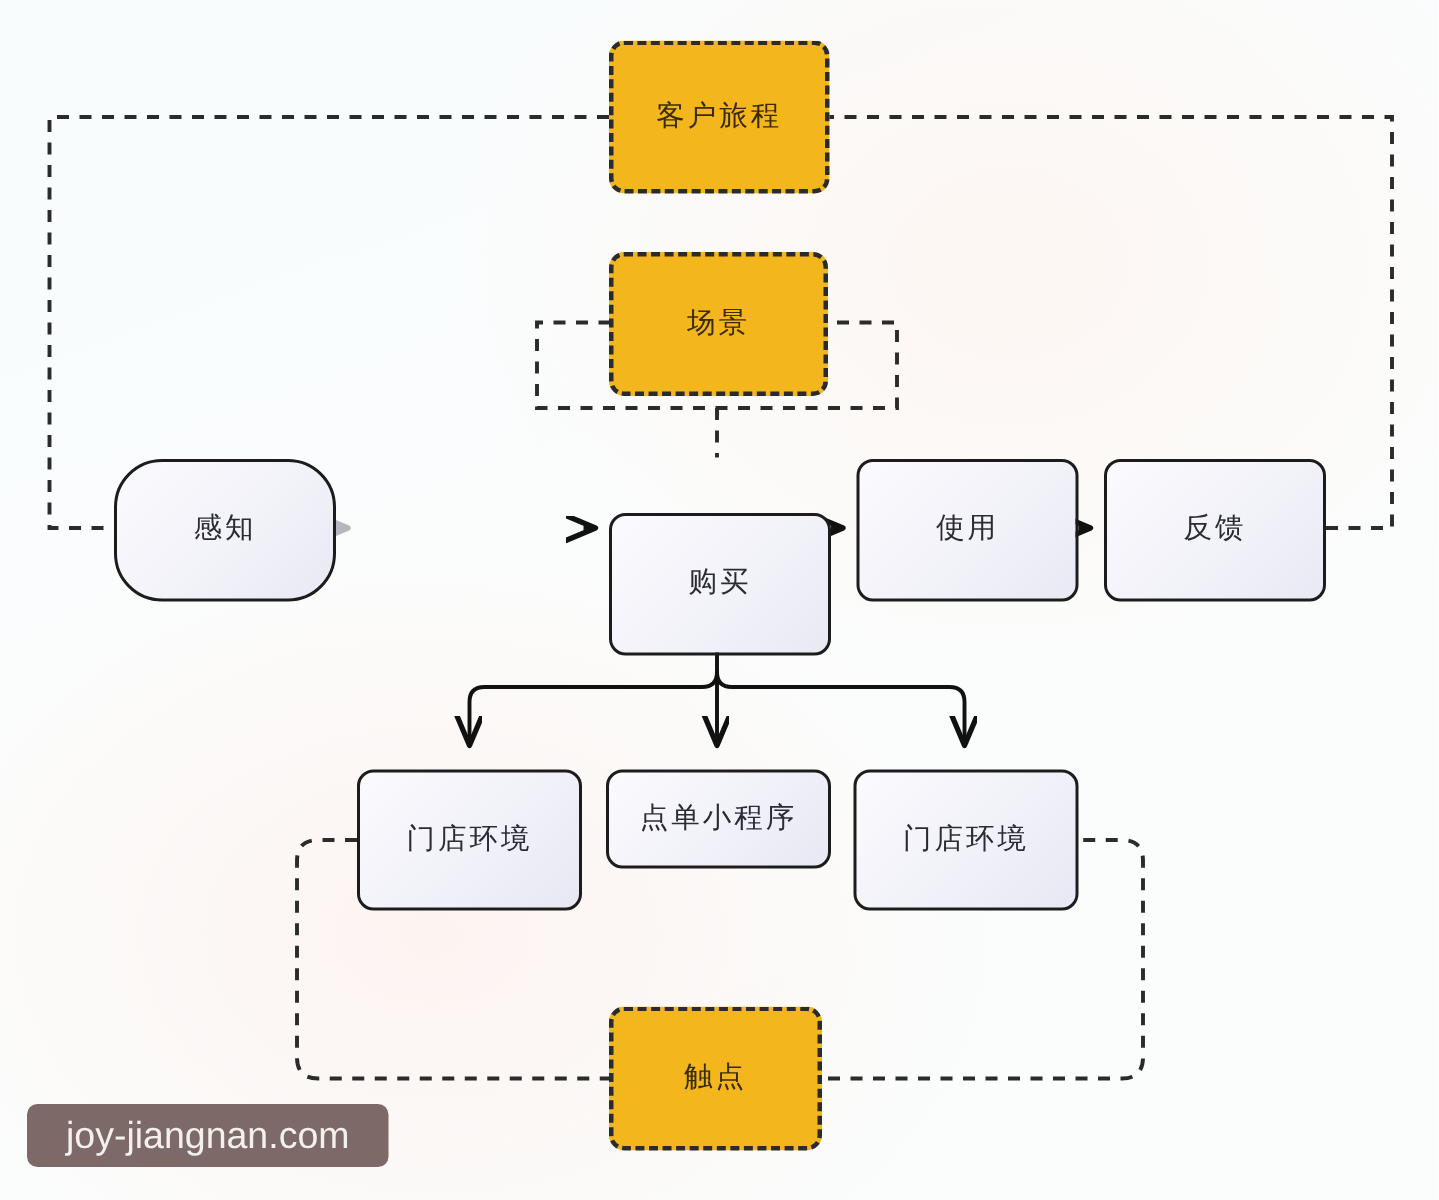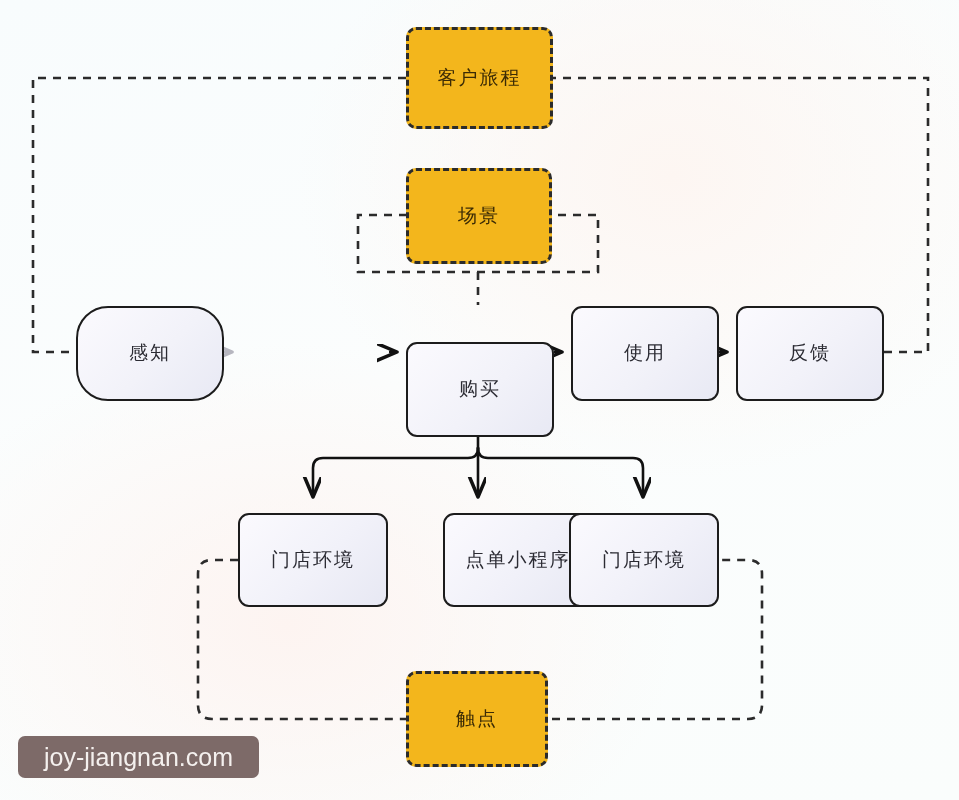--- a/index.html
+++ b/index.html
@@ -156,21 +156,21 @@
   </div>
 
   <div class="node stage-node" style="left:571px; top:306px; width:148px; height:95px;">
     <span>使用</span>
   </div>
 
   <div class="node touch-node" style="left:238px; top:513px; width:150px; height:94px;">
     <span>门店环境</span>
   </div>
 
-  <div class="node touch-node" style="left:404px; top:513px; width:150px; height:94px;margin-left:39px;">
+  <div class="node touch-node" style="left:404px; top:513px; width:150px; height:66px;">
     <span>点单小程序</span>
   </div>
 
   <div class="node touch-node" style="left:569px; top:513px; width:150px; height:94px;">
     <span>门店环境</span>
   </div>
 
   <div class="watermark">
     <span>joy-jiangnan.com</span>
   </div>

